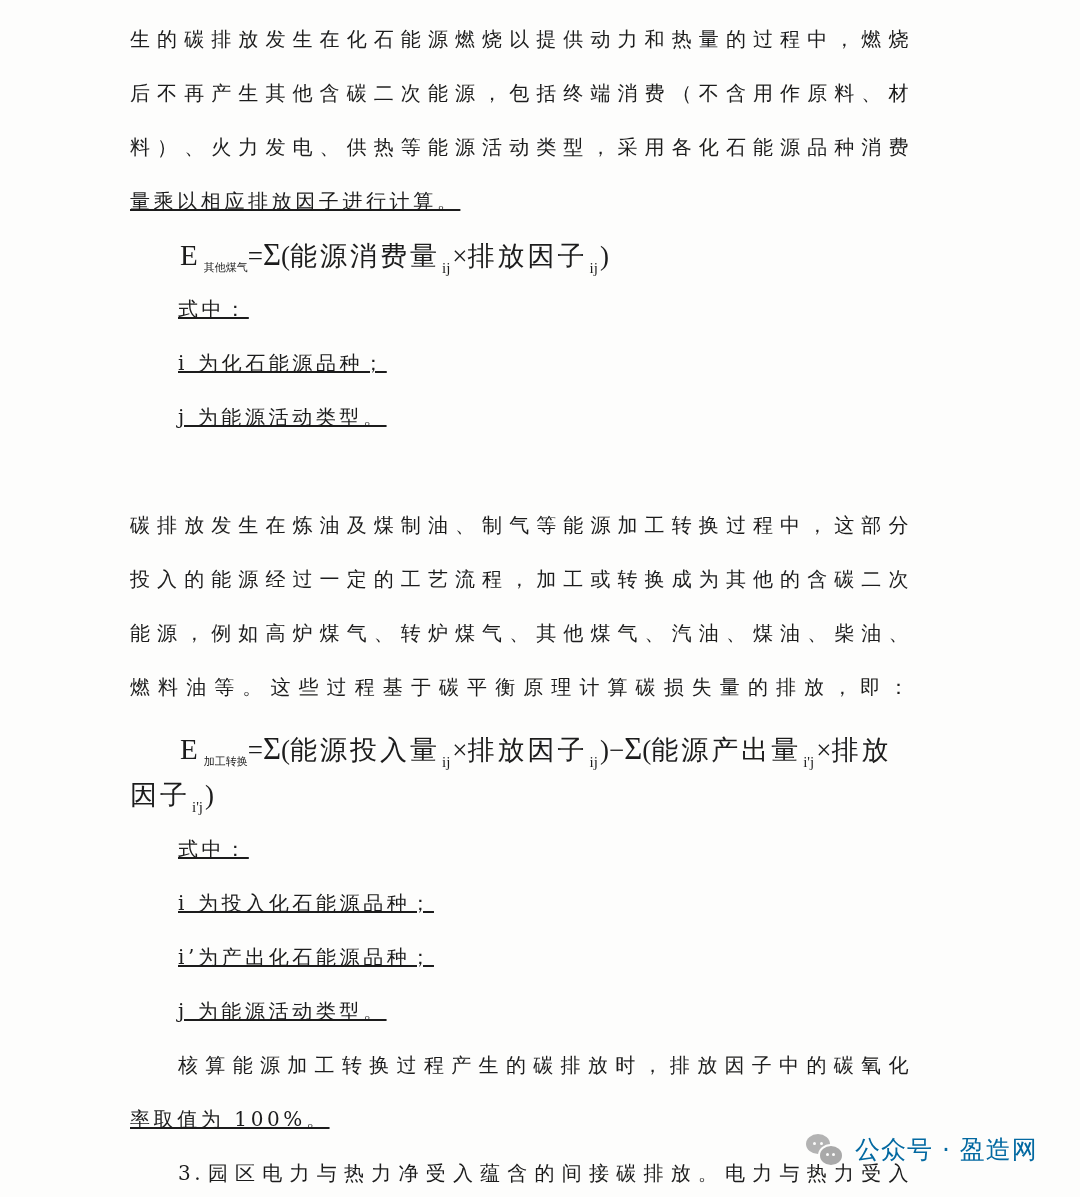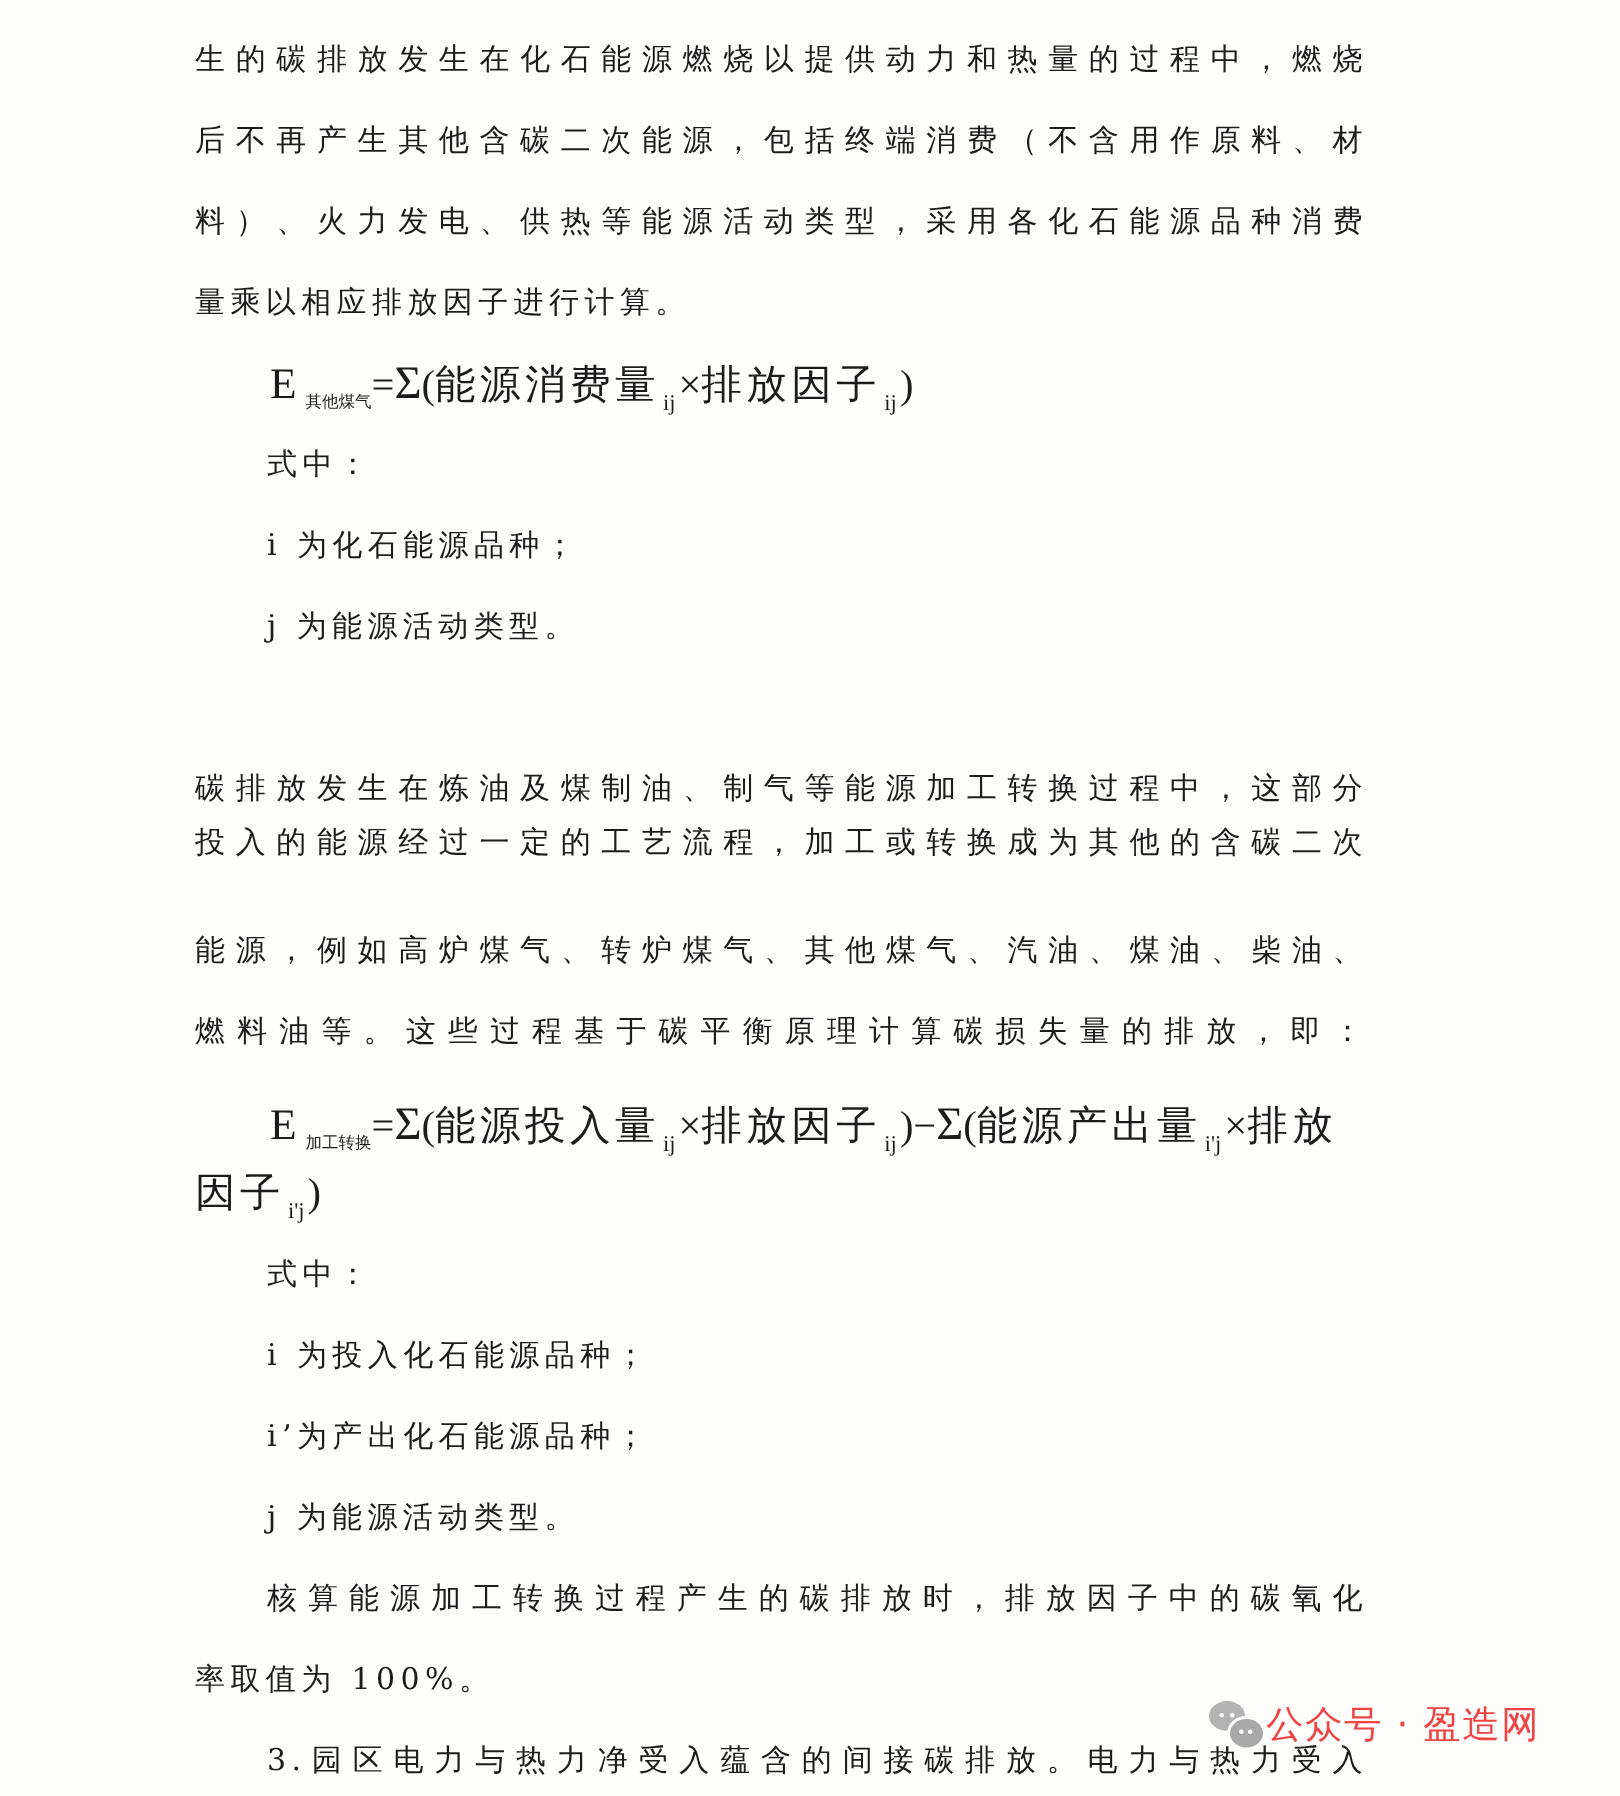--- a/index.html
+++ b/index.html
@@ -26,21 +26,21 @@
     left: 130px;
     width: 782px;
     font-size: 20px;
     line-height: 34px;
     height: 34px;
     white-space: nowrap;
     letter-spacing: 3.6px;
     text-align: justify;
     text-align-last: justify;
   }
-  .line.short { text-align-last: left; width: auto; }
+  .line.short { text-align-last: left; width: auto; text-decoration: underline; }
   .line.indent { left: 178px; width: 734px; }
   .line.indent.short { width: auto; }
   .formula {
     position: absolute;
     left: 180px;
     font-size: 27px;
     line-height: 34px;
     white-space: nowrap;
     letter-spacing: 3px;
   }
@@ -48,22 +48,22 @@
   .formula .sub-cn { font-size: 11px; letter-spacing: 0; margin-left: 6px; vertical-align: -6px; }
   .formula .sub { font-family: "Liberation Serif", serif; font-size: 15px; vertical-align: -8px; letter-spacing: 0; margin: 0 2px; text-align: right; }
   .formula .sym { font-family: "Liberation Serif", serif; letter-spacing: 0; }
   .formula .sigma { font-family: "Liberation Serif", serif; font-size: 31px; letter-spacing: 0; }
   .watermark {
     position: absolute;
     left: 806px;
     top: 1133px;
     display: flex;
     align-items: center;
-    gap: 2px;
-    color: #ef4444;
+    gap: 13px;
+    color: #0369a1;
     font-family: "DejaVu Sans", sans-serif;
     font-size: 25px;
     letter-spacing: 1px;
   }
   .wm-icon { width: 36px; height: 32px; position: relative; }
   .bubble1 {
     position: absolute; left: 0; top: 0;
     width: 24px; height: 20px; border-radius: 50%;
     background: #b3b3b3;
   }
@@ -87,21 +87,21 @@
 
   <div class="formula" style="top:238px">
     <span class="E">E</span><span class="sub-cn">其他煤气</span><span class="sym">=</span><span class="sigma">Σ</span><span class="sym">(</span><span>能源消费量</span><span class="sub">ij</span><span class="sym">×</span><span>排放因子</span><span class="sub">ij</span><span class="sym">)</span>
   </div>
 
   <div class="line indent short" style="top:292px">式中：</div>
   <div class="line indent short" style="top:346px">i 为化石能源品种；</div>
   <div class="line indent short" style="top:400px">j 为能源活动类型。</div>
 
   <div class="line" style="top:508px">碳排放发生在炼油及煤制油、制气等能源加工转换过程中，这部分</div>
-  <div class="line" style="top:544px">投入的能源经过一定的工艺流程，加工或转换成为其他的含碳二次</div>
+  <div class="line" style="top:562px">投入的能源经过一定的工艺流程，加工或转换成为其他的含碳二次</div>
   <div class="line" style="top:616px">能源，例如高炉煤气、转炉煤气、其他煤气、汽油、煤油、柴油、</div>
   <div class="line" style="top:670px">燃料油等。这些过程基于碳平衡原理计算碳损失量的排放，即：</div>
 
   <div class="formula" style="top:732px">
     <span class="E">E</span><span class="sub-cn">加工转换</span><span class="sym">=</span><span class="sigma">Σ</span><span class="sym">(</span><span>能源投入量</span><span class="sub">ij</span><span class="sym">×</span><span>排放因子</span><span class="sub">ij</span><span class="sym">)−</span><span class="sigma">Σ</span><span class="sym">(</span><span>能源产出量</span><span class="sub">i'j</span><span class="sym">×</span><span>排放</span>
   </div>
   <div class="formula" style="top:778px; left:130px">
     <span>因子</span><span class="sub">i'j</span><span class="sym">)</span>
   </div>
 

